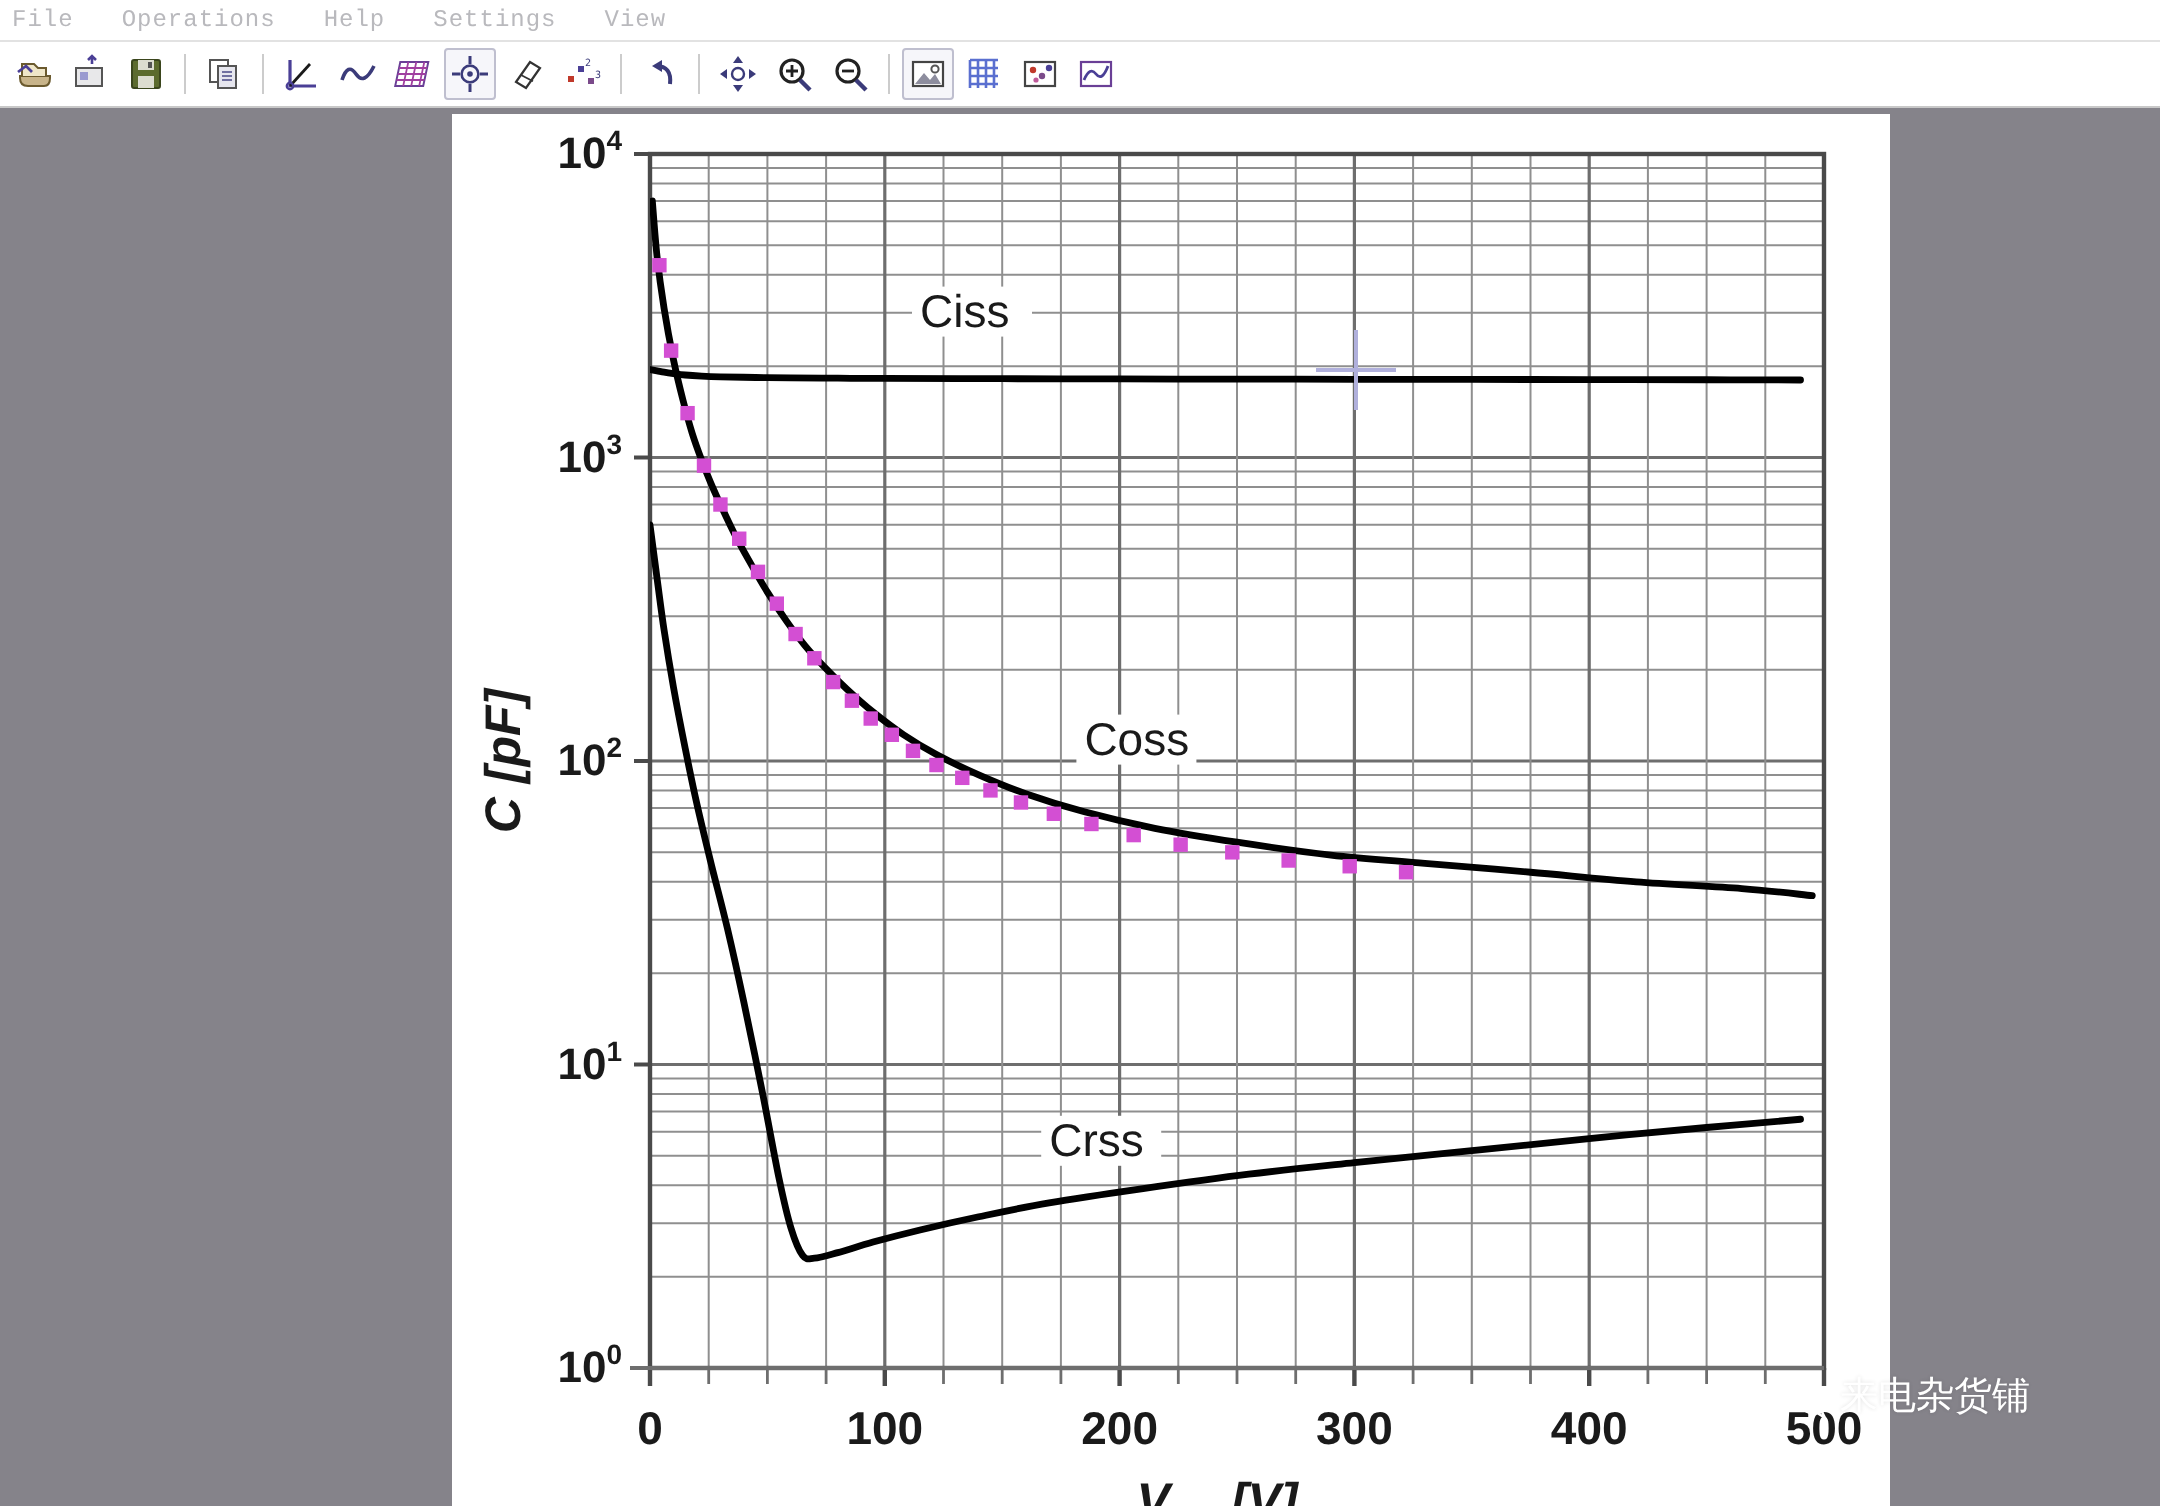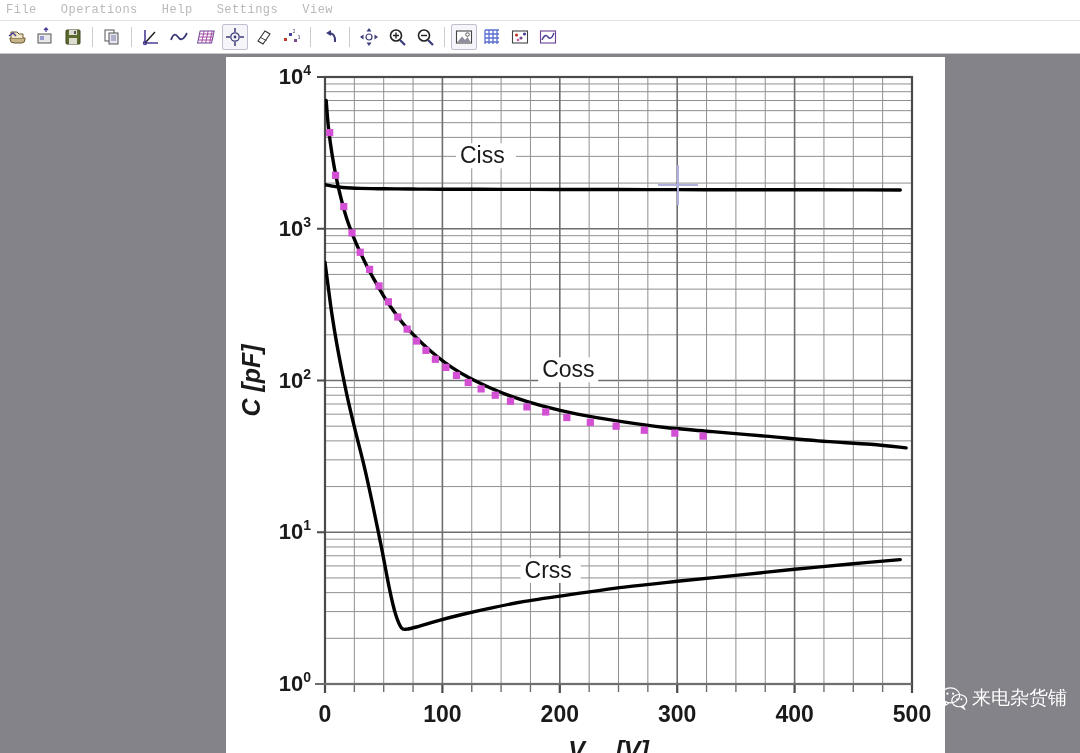--- a/index.html
+++ b/index.html
@@ -64,21 +64,21 @@
     position:absolute;left:0;top:19px;width:40px;height:2px;
     background:#b0b0dc;
   }
   .crosshair .v{
     position:absolute;left:19px;top:0;width:2px;height:40px;
     background:#b0b0dc;
   }
 
   
   .watermark{
-    position:absolute;left:940px;top:685px;
+    position:absolute;left:888px;top:685px;
     display:flex;align-items:center;gap:4px;
     pointer-events:none;
     text-align:right;
   }
   .wm-text{
     font-family:"DejaVu Sans", sans-serif;
     font-size:19px;color:#ffffff;
     text-shadow:0 0 2px rgba(0,0,0,.12);
     white-space:nowrap;
   }

